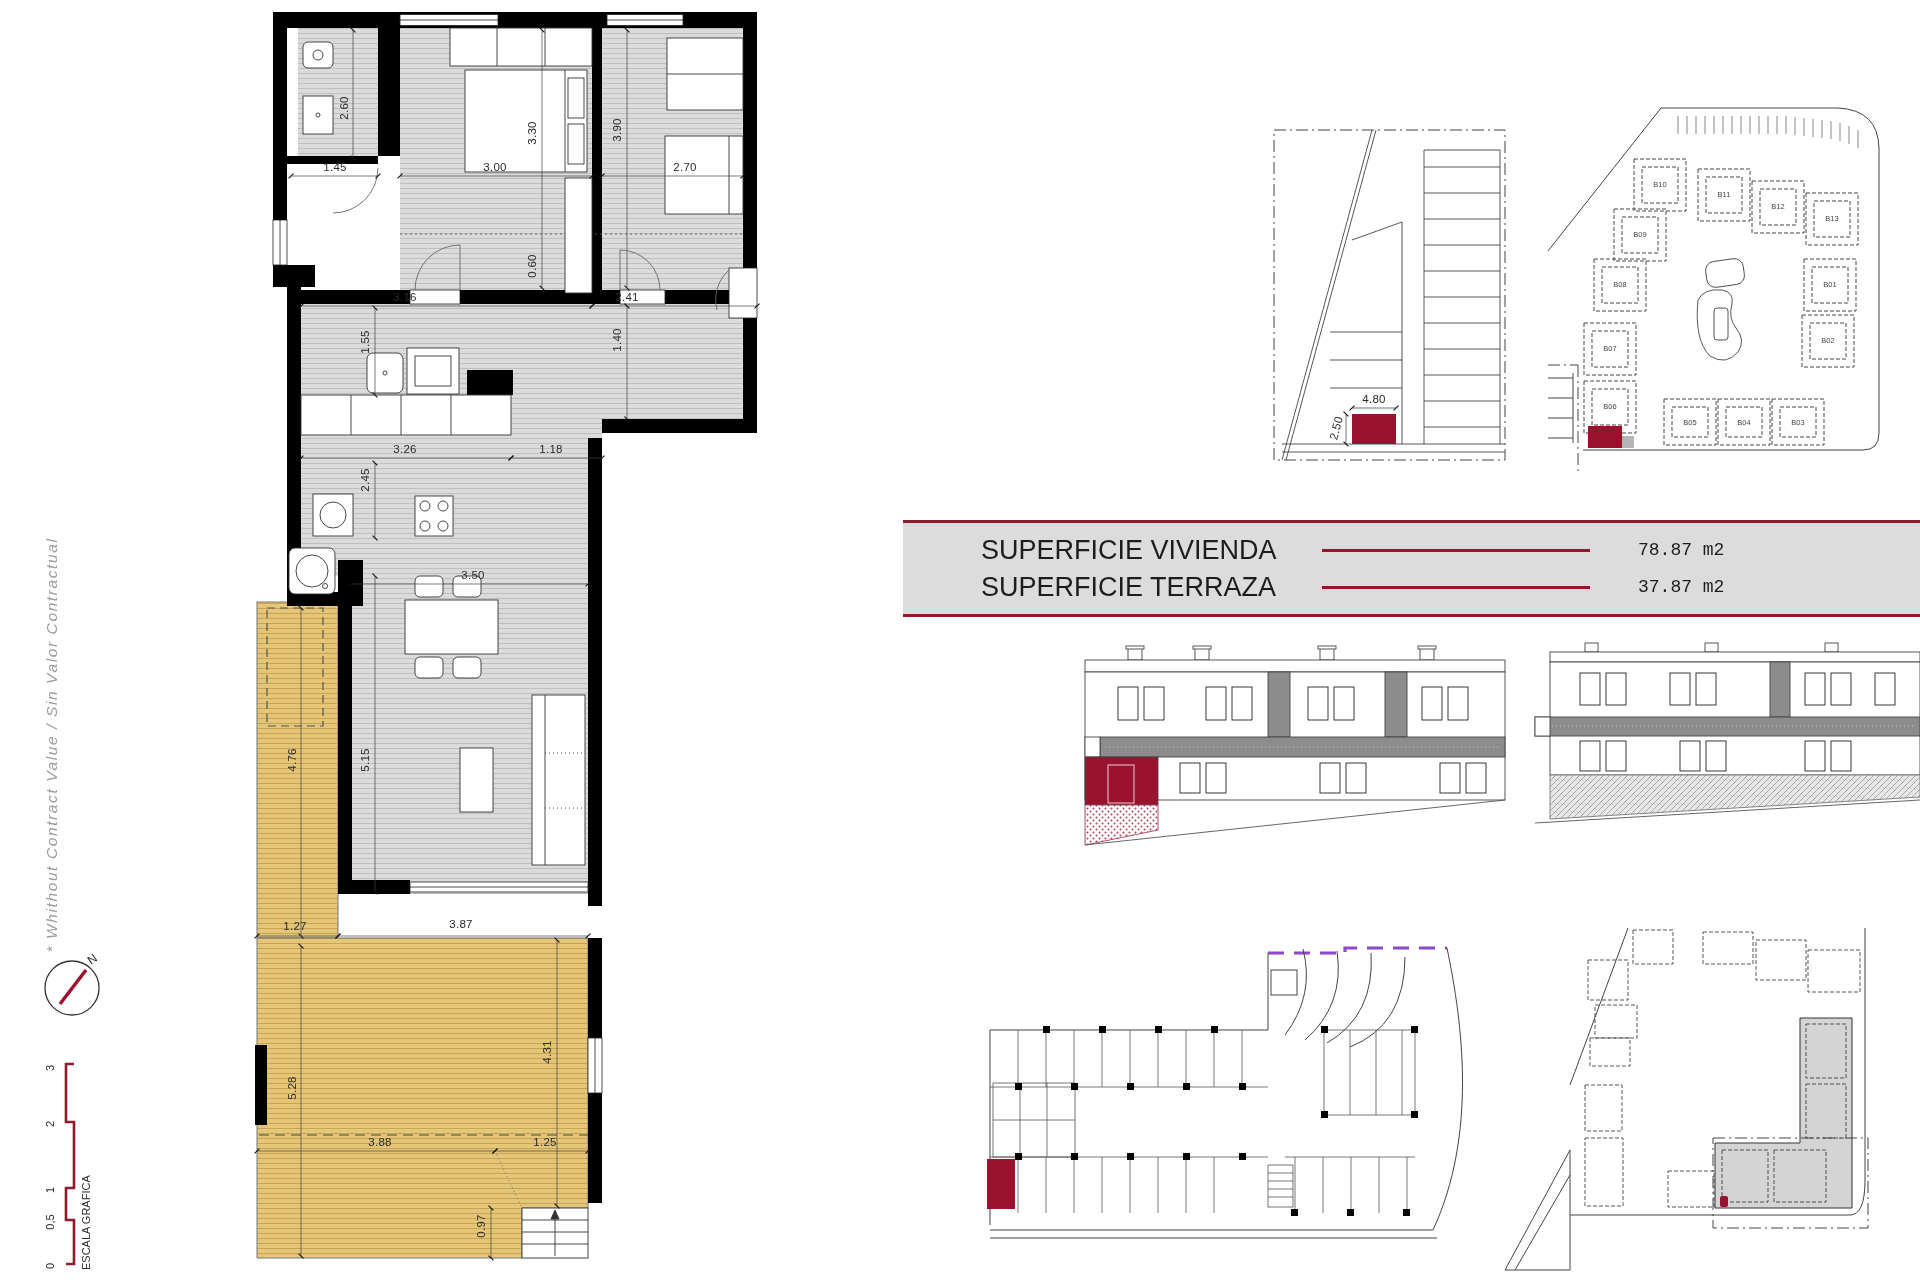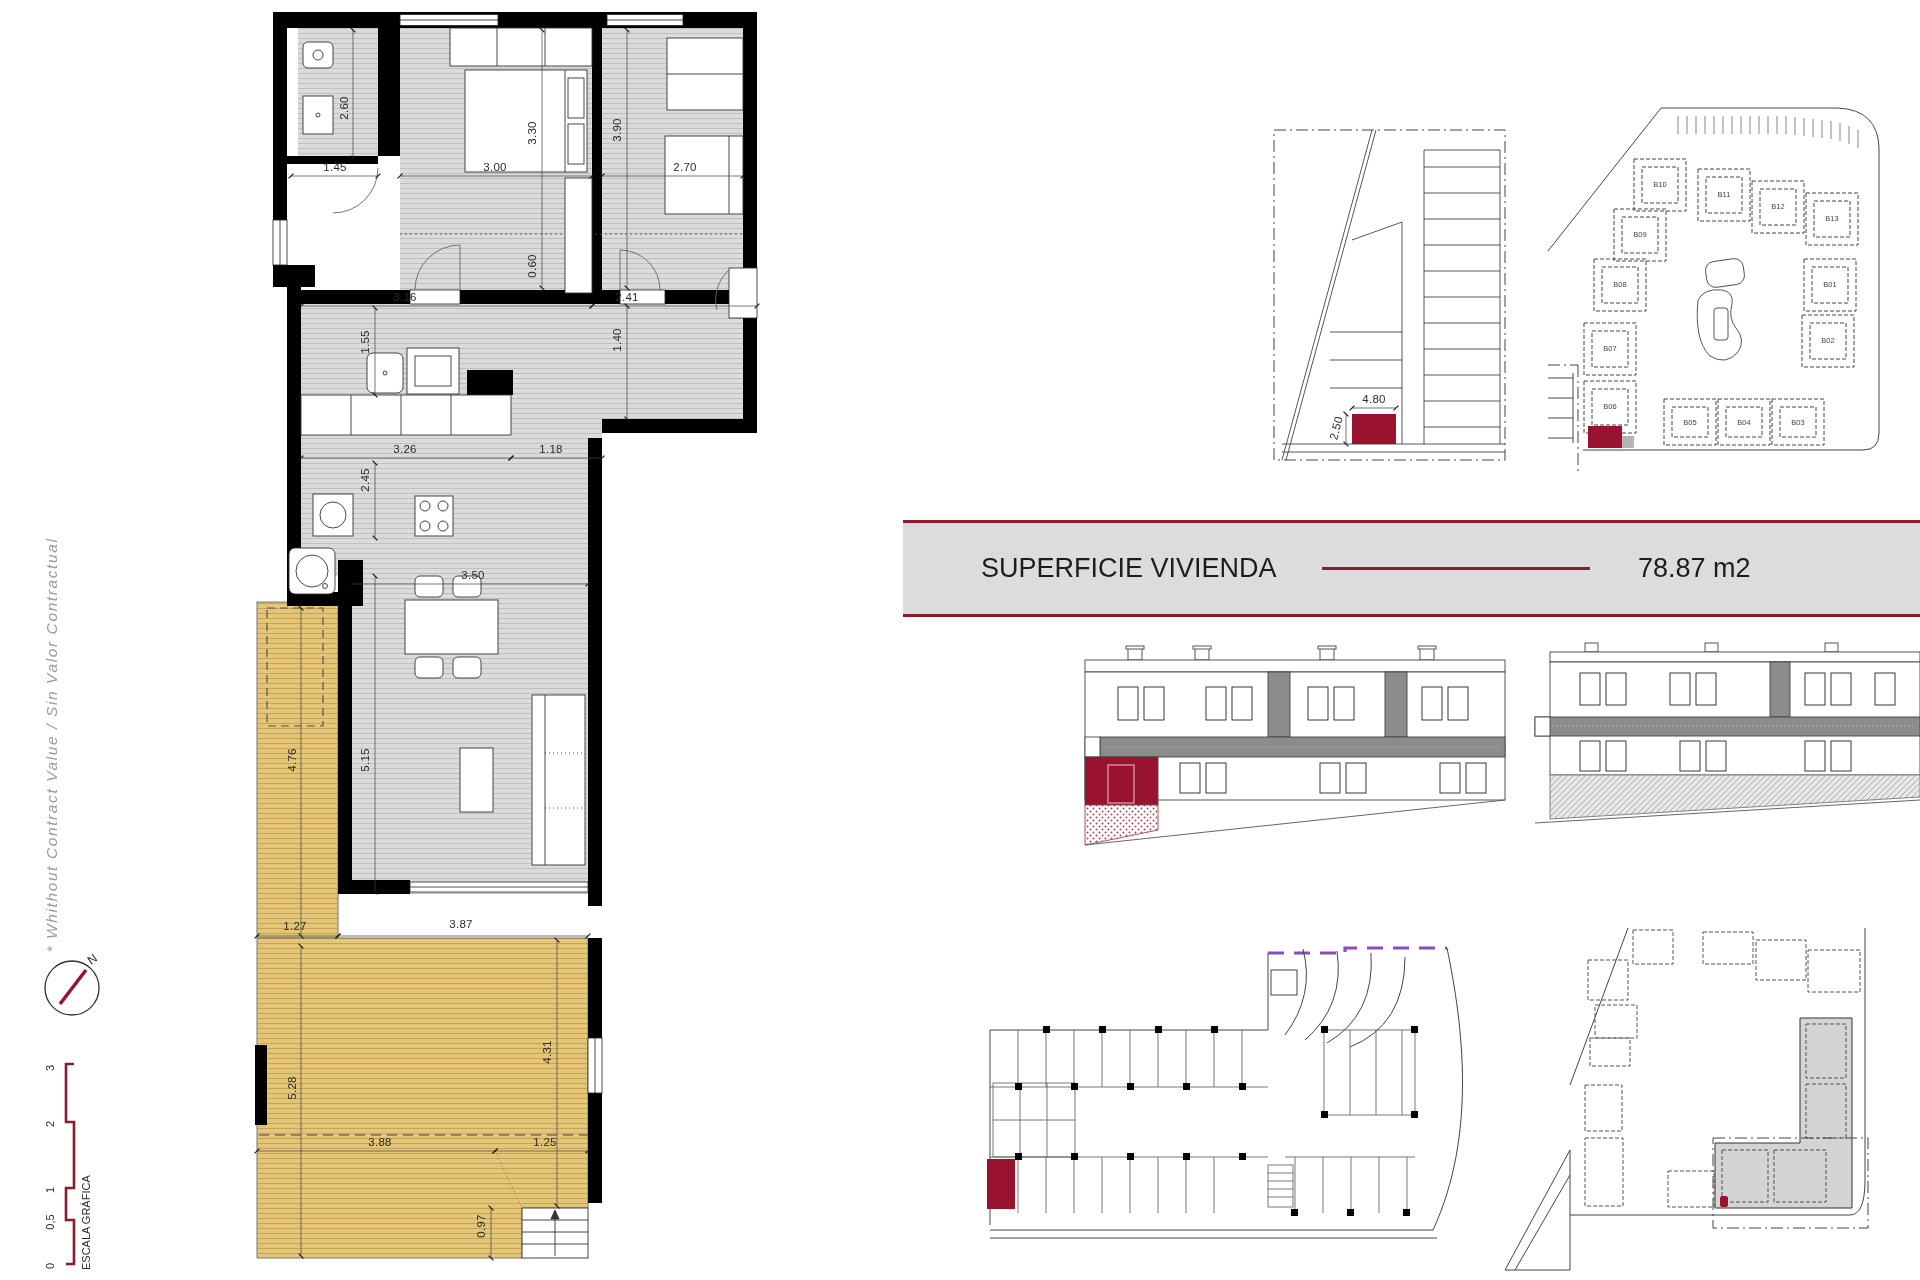--- a/index.html
+++ b/index.html
@@ -13,21 +13,21 @@
   .side-note{position:absolute;left:52px;top:745px;transform:translate(-50%,-50%) rotate(-90deg);
      white-space:nowrap;color:#9b9b9b;font-style:italic;font-size:15.5px;letter-spacing:1.6px;}
   
   .info-table{position:absolute;left:903px;top:520px;width:1174px;height:97px;background:#DCDCDC;
      border-top:3px solid #8E1A2B;border-bottom:3px solid #8E1A2B;box-sizing:border-box;}
   .rows{position:absolute;left:0;top:0;bottom:0;right:260px;display:flex;flex-direction:column;
      justify-content:center;gap:5px;padding-left:78px;}
   .trow{display:flex;align-items:center;height:32px;}
   .trow .lbl{width:335px;font-size:27px;color:#1c1c1c;white-space:nowrap;}
   .trow .leader{width:268px;height:3px;background:#8E1A2B;margin:0 6px;}
-  .trow .val{font-size:27px;color:#1c1c1c;margin-left:42px;white-space:nowrap;}
+  .trow .val{font-size:18px;color:#1c1c1c;margin-left:42px;white-space:nowrap;font-family:Liberation Mono, monospace;}
   .unit-box{position:absolute;right:0;top:0;height:100%;width:250px;background:#7B7A78;color:#fff;
      display:flex;flex-direction:column;align-items:center;justify-content:center;gap:6px;
      font-size:27.5px;letter-spacing:.5px;}
 </style>
 </head>
 <body>
 
 <div id="page">
 
   <svg width="0" height="0">
@@ -369,20 +369,25 @@
       <text class="blabel" x="250" y="337">B03</text>
     </g>
   </svg>
 
   <div class="info-table">
     <div class="rows">
       <div class="trow">
         <span class="lbl">SUPERFICIE VIVIENDA</span>
         <span class="leader"></span>
         <span class="val">78.87 m2</span>
+      </div>
+      <div class="trow">
+        <span class="lbl">SUPERFICIE TERRAZA</span>
+        <span class="leader"></span>
+        <span class="val">37.87 m2</span>
       </div>
     </div>
   </div>
 
   <svg style="left:1080px;top:645px" width="840" height="210" viewBox="0 0 840 210">
     <g stroke="#444" stroke-width="0.9" fill="#fff">
 
       <rect x="48" y="3" width="14" height="12"></rect>
         <rect x="46" y="1" width="18" height="3"></rect>
       <rect x="115" y="3" width="14" height="12"></rect>

